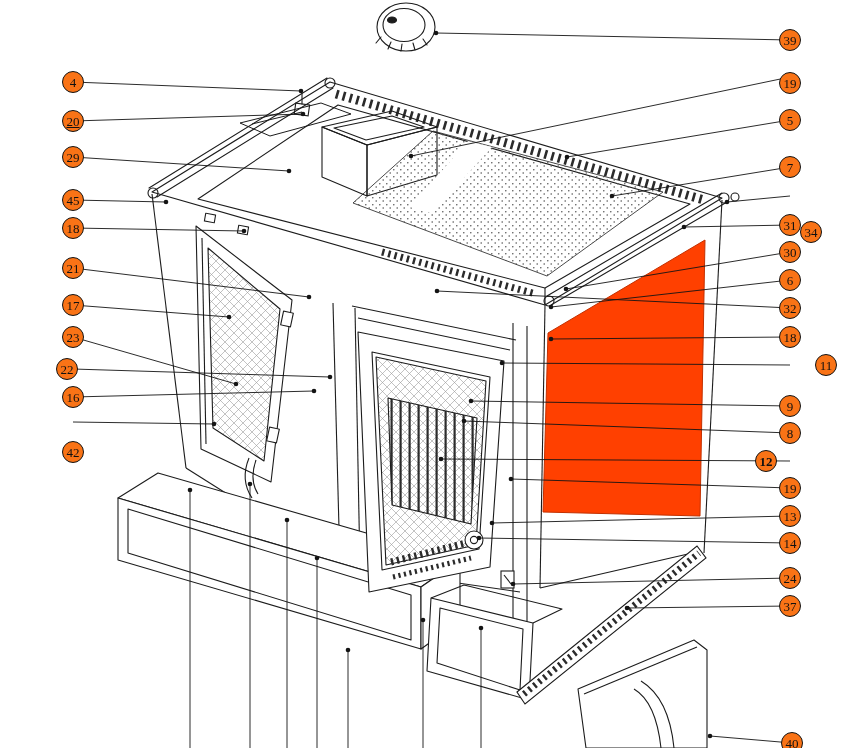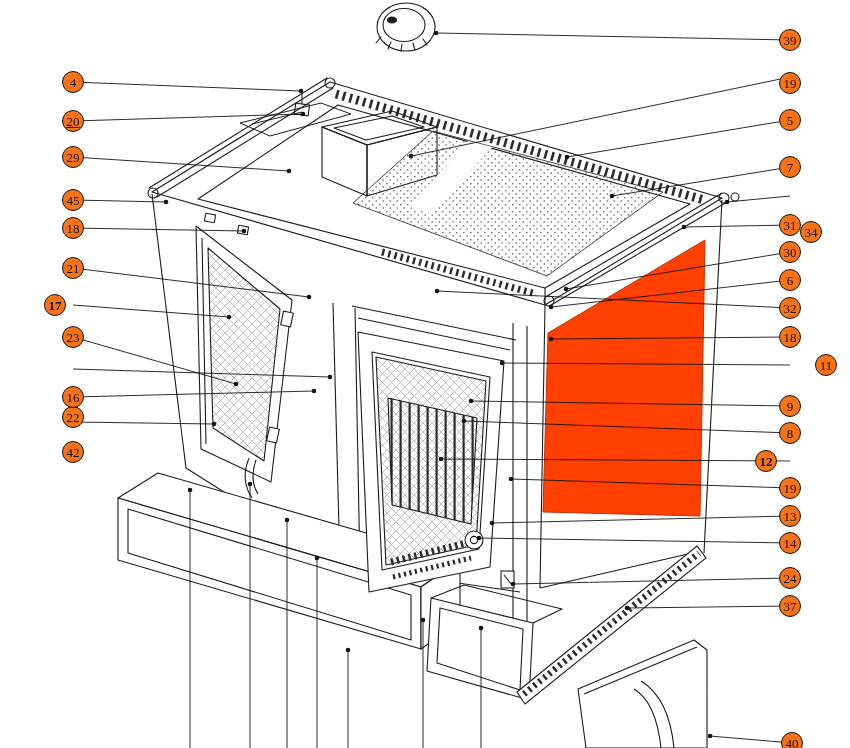--- a/index.html
+++ b/index.html
@@ -253,20 +253,20 @@
       <div class="callout" style="left: 779px; top: 532px;">14</div>
       <div class="callout" style="left: 779px; top: 567px;">24</div>
       <div class="callout" style="left: 779px; top: 595px;">37</div>
       <div class="callout" style="left: 781px; top: 732px;">40</div>
       <div class="callout" style="left: 62px; top: 71px;">4</div>
       <div class="callout" style="left: 62px; top: 110px; text-decoration: underline;">20</div>
       <div class="callout" style="left: 62px; top: 146px;">29</div>
       <div class="callout" style="left: 62px; top: 189px;">45</div>
       <div class="callout" style="left: 62px; top: 217px;">18</div>
       <div class="callout" style="left: 62px; top: 257px;">21</div>
-      <div class="callout" style="left: 44px; top: 294px; font-weight: bold;">17</div>
+      <div class="callout" style="left: 62px; top: 294px;">17</div>
       <div class="callout" style="left: 62px; top: 326px;">23</div>
-      <div class="callout" style="left: 62px; top: 358px; margin-top: 48px;">22</div>
+      <div class="callout" style="left: 56px; top: 358px;">22</div>
       <div class="callout" style="left: 62px; top: 386px;">16</div>
       <div class="callout" style="left: 62px; top: 411px; margin-top: 30px;">42</div>
     </div>
 
 </div>
 
 </body></html>

